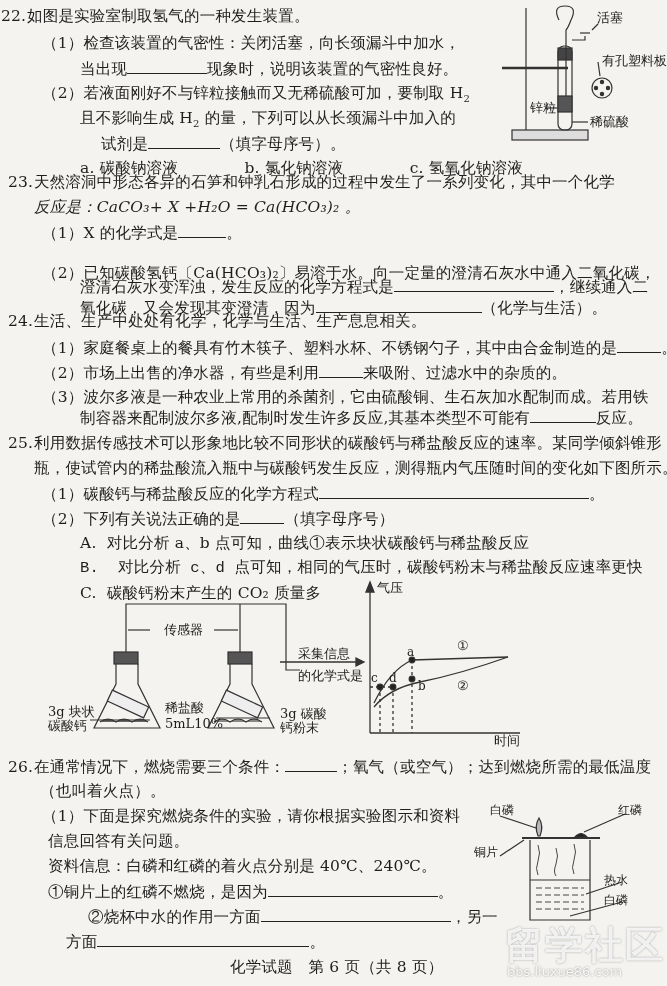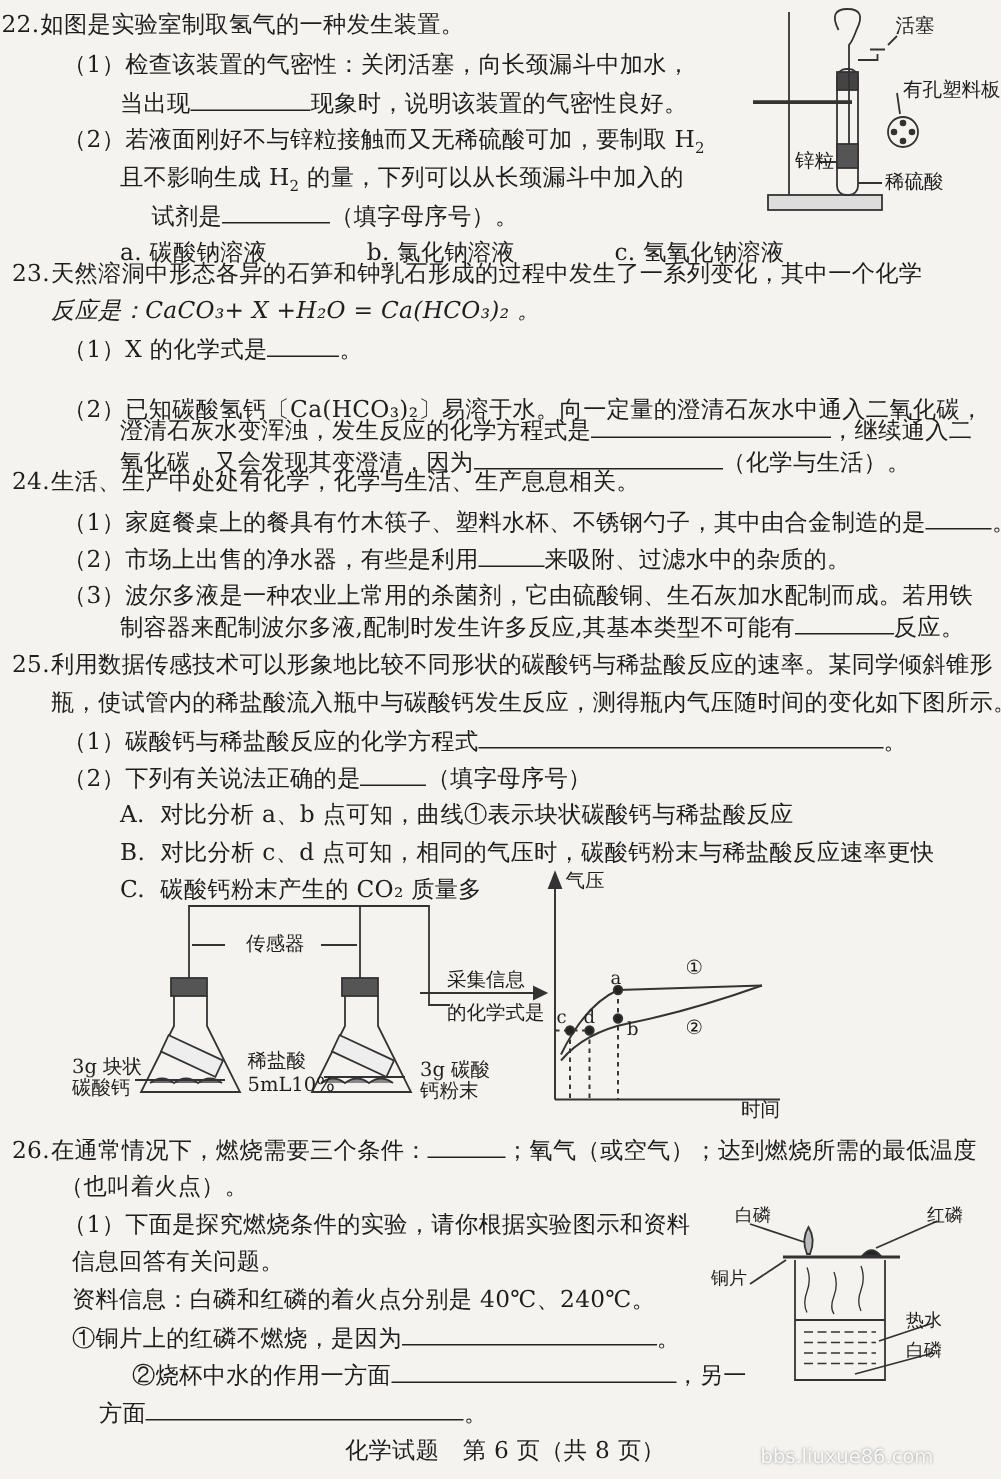--- a/index.html
+++ b/index.html
@@ -106,21 +106,21 @@
   <span class="qnum">25.</span><span>利用数据传感技术可以形象地比较不同形状的碳酸钙与稀盐酸反应的速率。某同学倾斜锥形</span>
 </div>
 <div class="line" style="left:34px;top:458px;">瓶，使试管内的稀盐酸流入瓶中与碳酸钙发生反应，测得瓶内气压随时间的变化如下图所示。</div>
 <div class="line" style="left:42px;top:483px;">
   <span>（1）碳酸钙与稀盐酸反应的化学方程式</span><span class="blank" style="width:270px;"></span><span>。</span>
 </div>
 <div class="line" style="left:42px;top:508px;">
   <span>（2）下列有关说法正确的是</span><span class="blank" style="width:44px;"></span><span>（填字母序号）</span>
 </div>
 <div class="line" style="left:80px;top:533px;"><span>A.</span>&nbsp;&nbsp;<span>对比分析 a、b 点可知，曲线①表示块状碳酸钙与稀盐酸反应</span></div>
-<div class="line" style="left:80px;top:558px;"><span>B.</span>&nbsp;&nbsp;<span>对比分析 c、d 点可知，相同的气压时，碳酸钙粉末与稀盐酸反应速率更快</span></div>
+<div class="line" style="left:80px;top:558px;font-family:Liberation Mono, monospace;"><span>B.</span>&nbsp;&nbsp;<span>对比分析 c、d 点可知，相同的气压时，碳酸钙粉末与稀盐酸反应速率更快</span></div>
 <div class="line" style="left:80px;top:583px;"><span>C.</span>&nbsp;&nbsp;<span>碳酸钙粉末产生的 CO₂ 质量多</span></div>
 
 <svg class="svgbox" style="left:0;top:600px;" width="300" height="140">
   <g stroke="#333" fill="none" stroke-width="1.2">
     <path d="M126 60 L126 4 L286 4 L286 70 L300 70"></path>
     <line x1="240" y1="4" x2="240" y2="60"></line>
     <line x1="128" y1="30" x2="150" y2="30"></line>
       <line x1="214" y1="30" x2="238" y2="30"></line>
     <rect x="114" y="52" width="24" height="12" fill="#555"></rect>
     <rect x="228" y="52" width="24" height="12" fill="#555"></rect>
@@ -216,14 +216,15 @@
 </svg>
 <div class="lbl" style="left:490px;top:804px;font-size:12px;">白磷</div>
 <div class="lbl" style="left:618px;top:804px;font-size:12px;">红磷</div>
 <div class="lbl" style="left:474px;top:846px;font-size:12px;">铜片</div>
 <div class="lbl" style="left:604px;top:874px;font-size:12px;">热水</div>
 <div class="lbl" style="left:604px;top:894px;font-size:12px;">白磷</div>
 
 <div class="line" style="left:230px;top:957px;">化学试题　第 6 页（共 8 页）</div>
 
 <div class="watermark">
+  <div class="wm-big">留学社区</div>
   <div class="wm-url">bbs.liuxue86.com</div>
 </div>
 
 </body></html>

